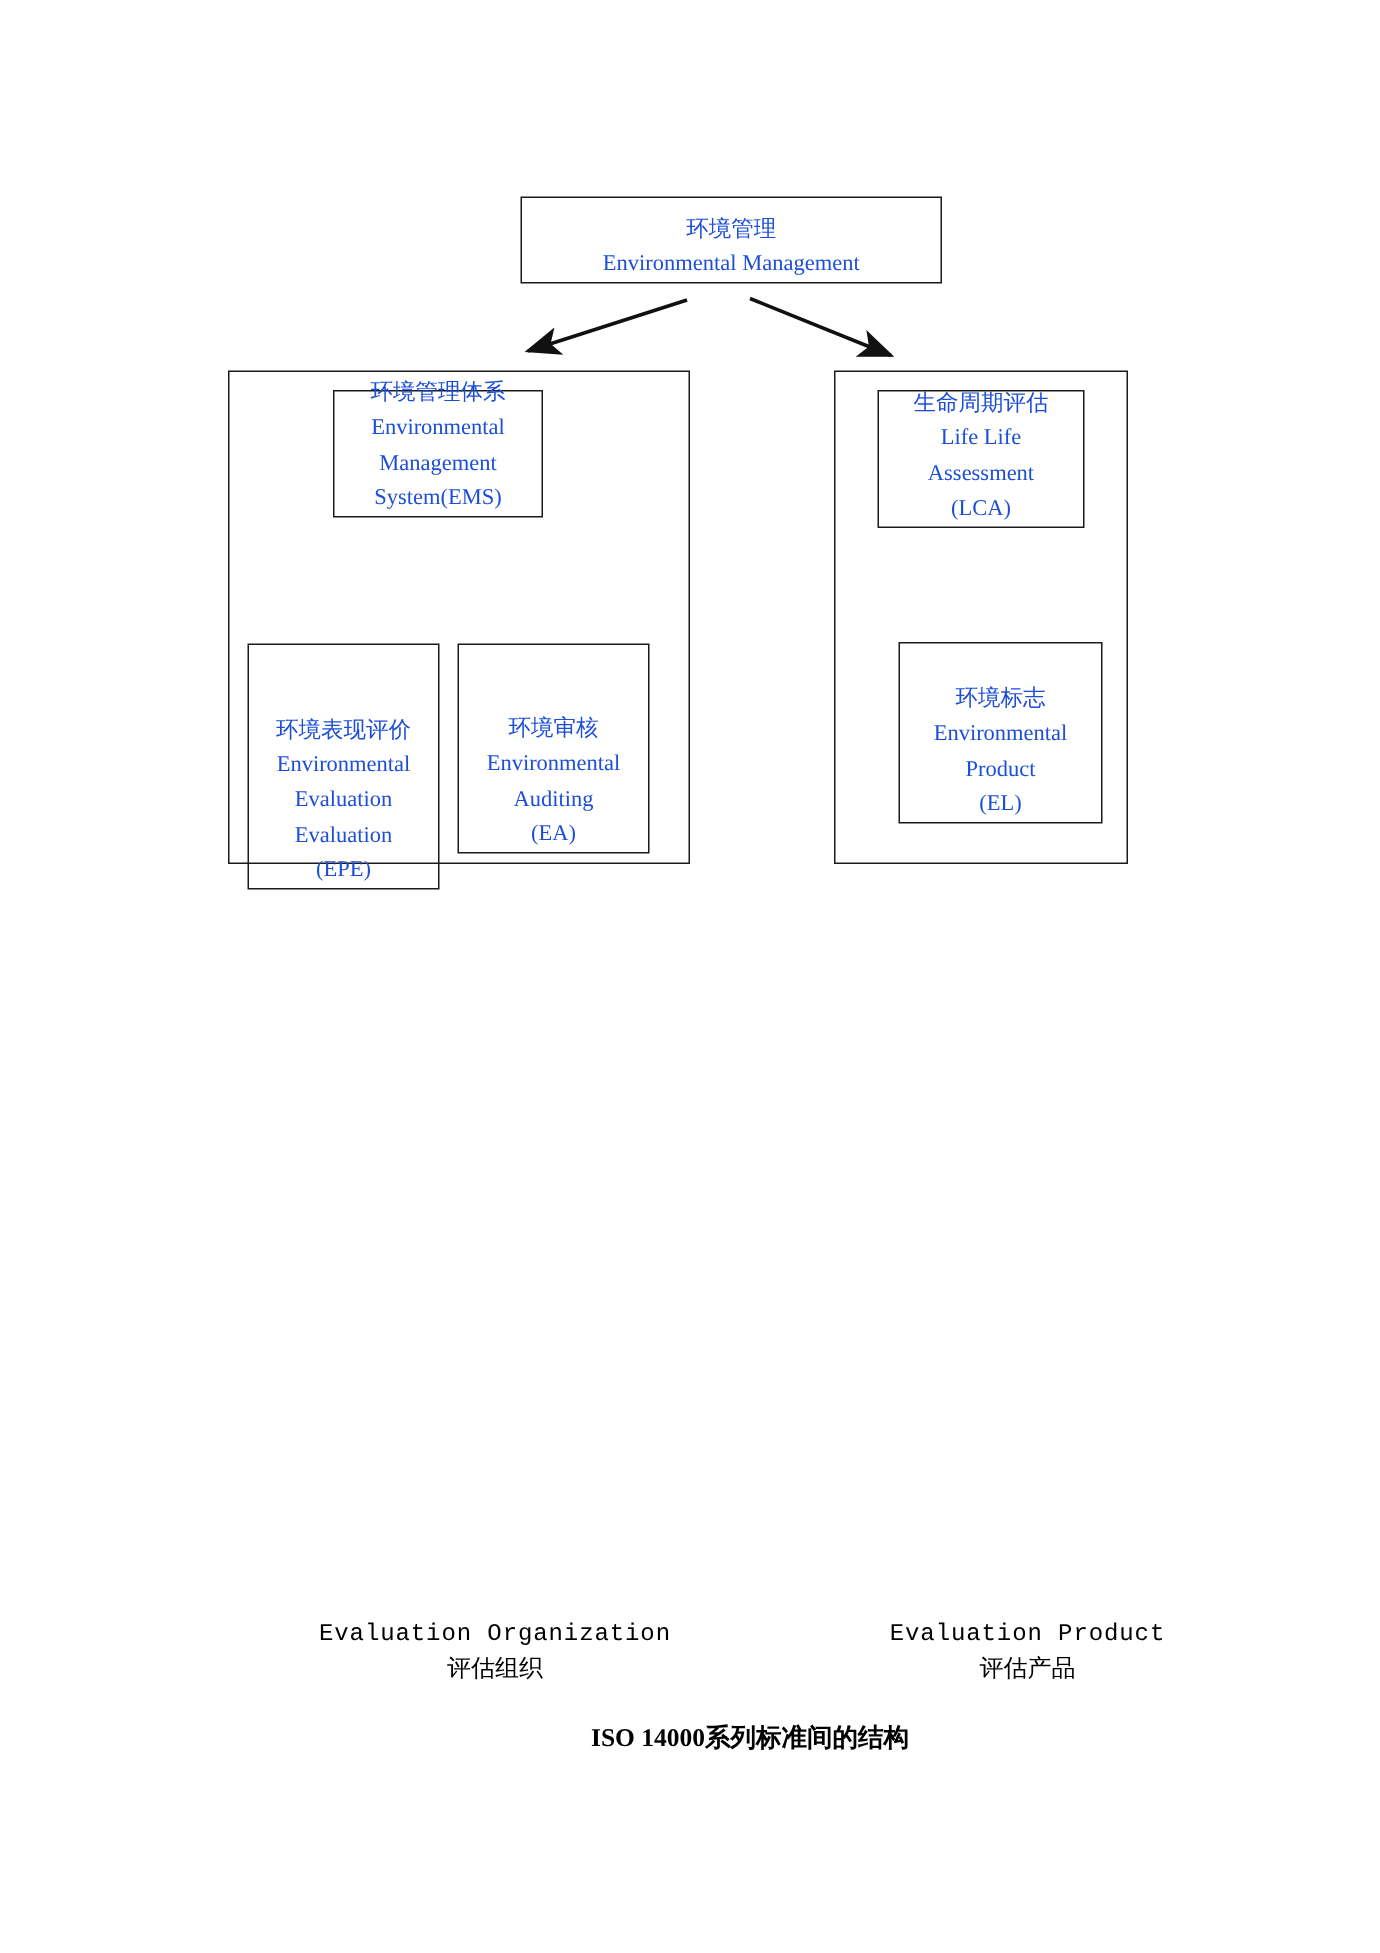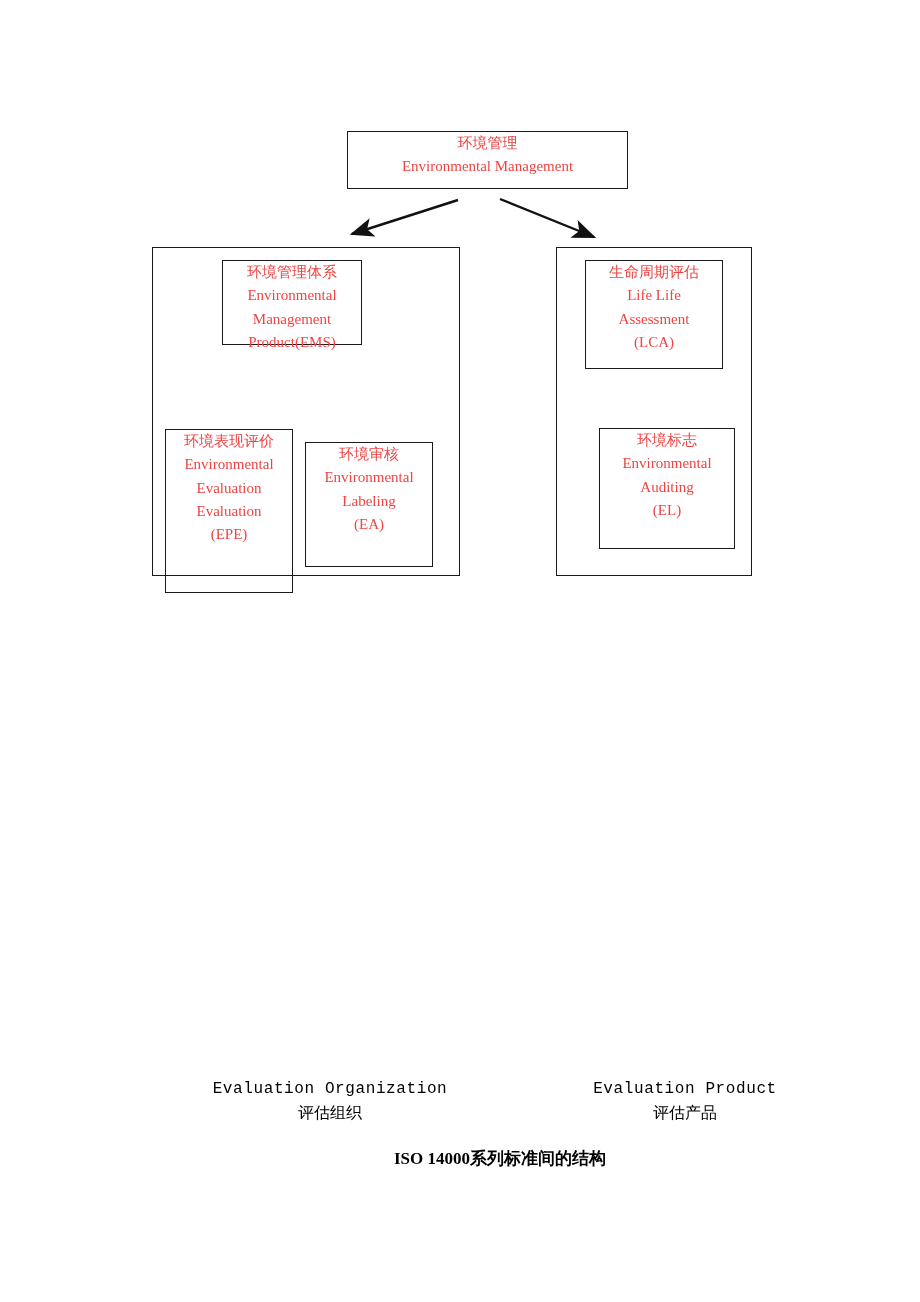--- a/index.html
+++ b/index.html
@@ -25,26 +25,26 @@
   }
 
   .box {
     position: absolute;
     box-sizing: border-box;
     border: 1px solid #1a1a1a;
     background: transparent;
     display: flex;
     flex-direction: column;
     align-items: center;
-    justify-content: flex-start;
+    justify-content: flex-end;
     text-align: center;
     font-family: "Liberation Serif", serif;
     font-size: 15px;
     line-height: 1.55;
-    color: #ef4444;
+    color: #1d4ed8;
   }
 
   .group-box {
     position: absolute;
     box-sizing: border-box;
     border: 1px solid #1a1a1a;
     background: transparent;
   }
 
   .box .line {
@@ -75,37 +75,37 @@
     height: 85px;
   }
   #node-epe {
     left: 165px;
     top: 429px;
     width: 128px;
     height: 164px;
   }
   #node-ea {
     left: 305px;
-    top: 442px;
+    top: 429px;
     width: 128px;
-    height: 125px;
+    height: 140px;
   }
 
   
   #group-product {
     left: 556px;
     top: 247px;
     width: 196px;
     height: 329px;
   }
   #node-lca {
     left: 585px;
     top: 260px;
     width: 138px;
-    height: 109px;
+    height: 92px;
   }
   #node-el {
     left: 599px;
     top: 428px;
     width: 136px;
     height: 121px;
   }
 
   
   #arrows {
@@ -179,51 +179,51 @@
     <line x1="458" y1="200" x2="352" y2="234" stroke="#111111" stroke-width="2.4" marker-end="url(#arrowhead)"></line>
     <line x1="500" y1="199" x2="594" y2="237" stroke="#111111" stroke-width="2.4" marker-end="url(#arrowhead)"></line>
   </svg>
 
   <div class="group-box" id="group-organization"></div>
 
   <div class="box" id="node-ems">
     <span class="line">环境管理体系</span>
     <span class="line">Environmental</span>
     <span class="line">Management</span>
-    <span class="line">Product(EMS)</span>
+    <span class="line">System(EMS)</span>
   </div>
 
   <div class="box" id="node-epe">
     <span class="line">环境表现评价</span>
     <span class="line">Environmental</span>
     <span class="line">Evaluation</span>
     <span class="line">Evaluation</span>
     <span class="line">(EPE)</span>
   </div>
 
   <div class="box" id="node-ea">
     <span class="line">环境审核</span>
     <span class="line">Environmental</span>
-    <span class="line">Labeling</span>
+    <span class="line">Auditing</span>
     <span class="line">(EA)</span>
   </div>
 
   <div class="group-box" id="group-product"></div>
 
   <div class="box" id="node-lca">
     <span class="line">生命周期评估</span>
     <span class="line">Life Life</span>
     <span class="line">Assessment</span>
     <span class="line">(LCA)</span>
   </div>
 
   <div class="box" id="node-el">
     <span class="line">环境标志</span>
     <span class="line">Environmental</span>
-    <span class="line">Auditing</span>
+    <span class="line">Product</span>
     <span class="line">(EL)</span>
   </div>
 
   <div class="caption-block" id="caption-right">
     <span class="en">Evaluation Product</span>
     <span class="zh">评估产品</span>
   </div>
 
   <div class="caption-block" id="caption-left">
     <span class="en">Evaluation Organization</span>

